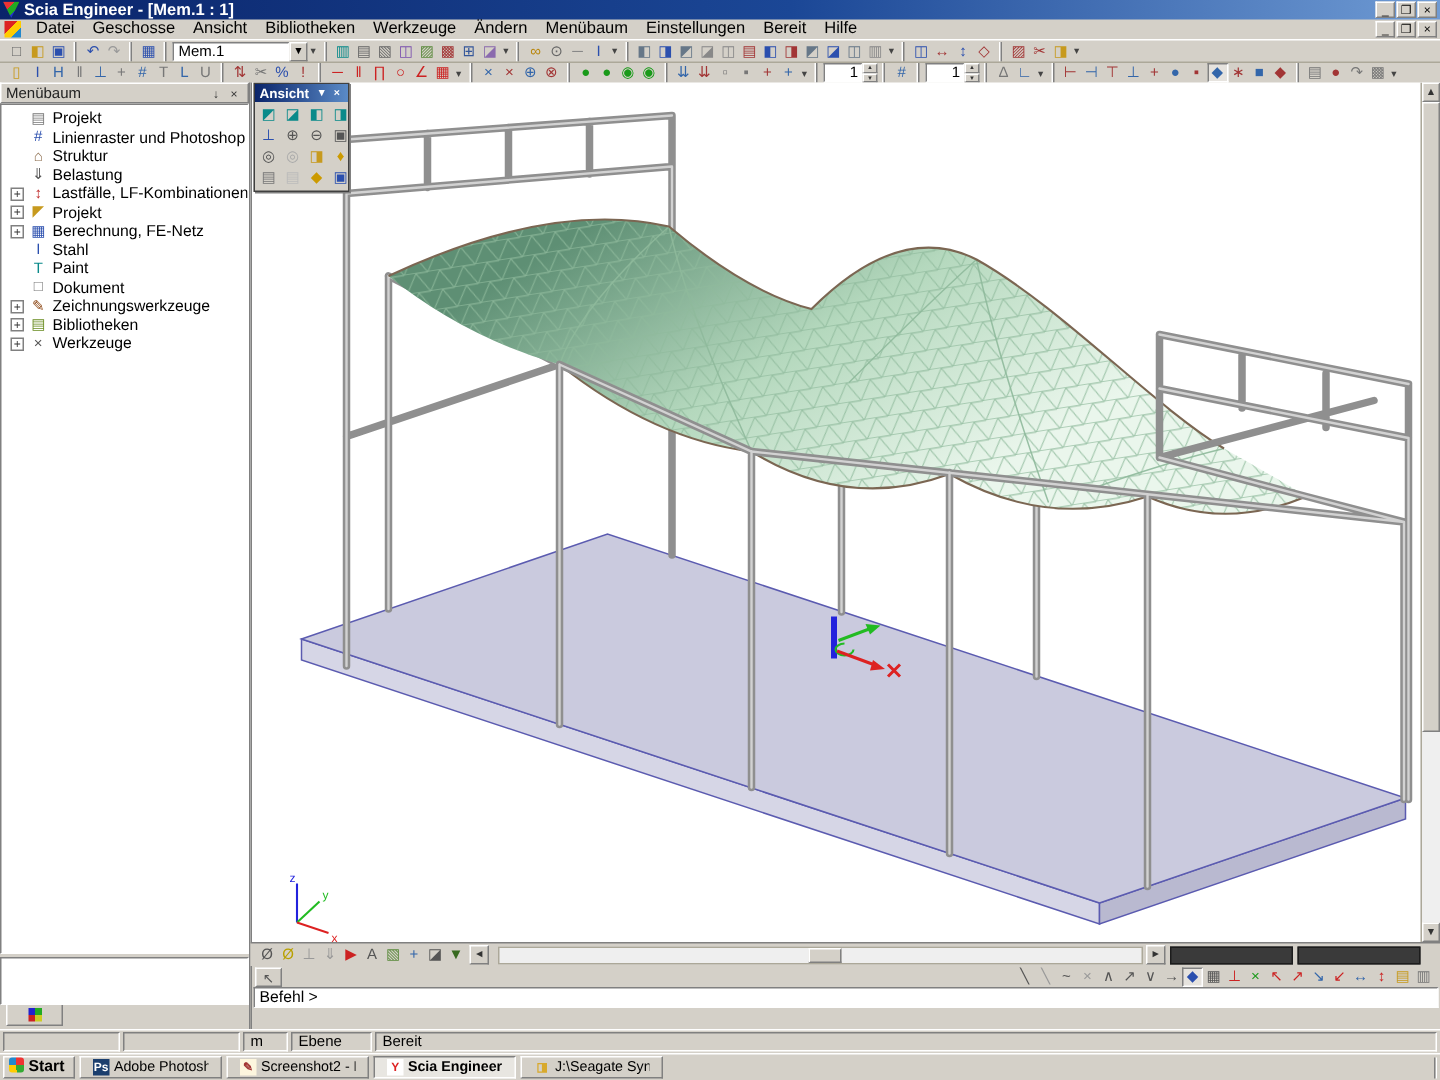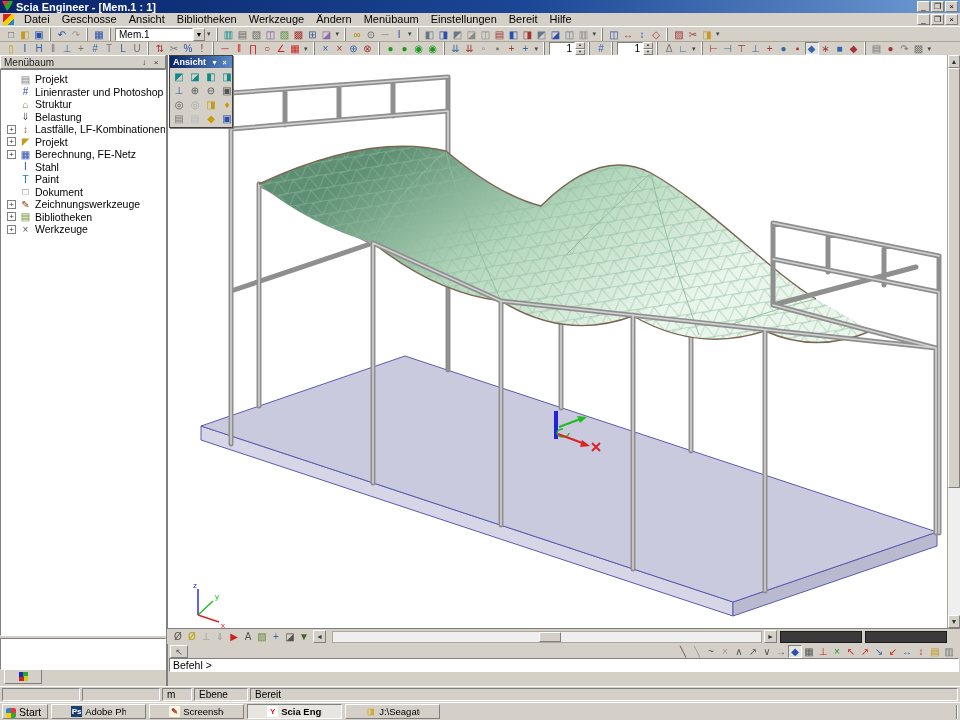--- a/index.html
+++ b/index.html
@@ -97,23 +97,23 @@
 
   
   .statusbar { height:16px; display:flex; background:#d4d0c8; border-top:1px solid #fff; padding:1px 2px; gap:2px; flex:0 0 auto; }
   .status-cell { border:1px solid; border-color:#808080 #fff #fff #808080; font-size:10px; line-height:12px; padding:0 4px; }
   .status-cell:nth-child(1){ width:78px; } .status-cell:nth-child(2){ width:78px; }
   .status-cell:nth-child(3){ width:30px; } .status-cell:nth-child(4){ width:54px; }
   .status-cell:nth-child(5){ flex:1; }
 
   
   .taskbar { height:18px; background:#d4d0c8; border-top:1px solid #fff; display:flex; align-items:center; padding:1px 2px; gap:3px; flex:0 0 auto; }
-  .start-btn { height:15px; display:flex; align-items:flex-end; gap:3px; padding:0 6px 0 3px; background:#d4d0c8; border:1px solid; border-color:#fff #808080 #808080 #fff; font-weight:normal; font-size:10.5px; }
+  .start-btn { height:15px; display:flex; align-items:flex-start; gap:3px; padding:0 6px 0 3px; background:#d4d0c8; border:1px solid; border-color:#fff #808080 #808080 #fff; font-weight:bold; font-size:10.5px; }
   .flag { width:10px; height:10px; background:conic-gradient(#e33 0 25%, #3a3 25% 50%, #fc0 50% 75%, #28c 75%); border-radius:2px; }
-  .task-btn { width:95px; height:15px; display:flex; align-items:center; gap:3px; padding:0 19px; background:#d4d0c8; border:1px solid; border-color:#fff #808080 #808080 #fff; overflow:hidden; }
+  .task-btn { width:95px; height:15px; display:flex; align-items:center; gap:3px; padding:0 8px; background:#d4d0c8; border:1px solid; border-color:#fff #808080 #808080 #fff; overflow:hidden; }
   .task-btn.active { border-color:#808080 #fff #fff #808080; background:#e8e6e1; font-weight:bold; }
   .task-label { font-size:9.5px; white-space:nowrap; overflow:hidden; }
   .task-ico { width:11px; height:11px; flex:0 0 auto; font-size:8px; line-height:11px; text-align:center; font-weight:bold; }
   .tb-right-div { margin-left:auto; width:2px; height:14px; border-left:1px solid #808080; border-right:1px solid #fff; }
 </style>
 </head>
 <body>
 
 <div class="screen">
 

